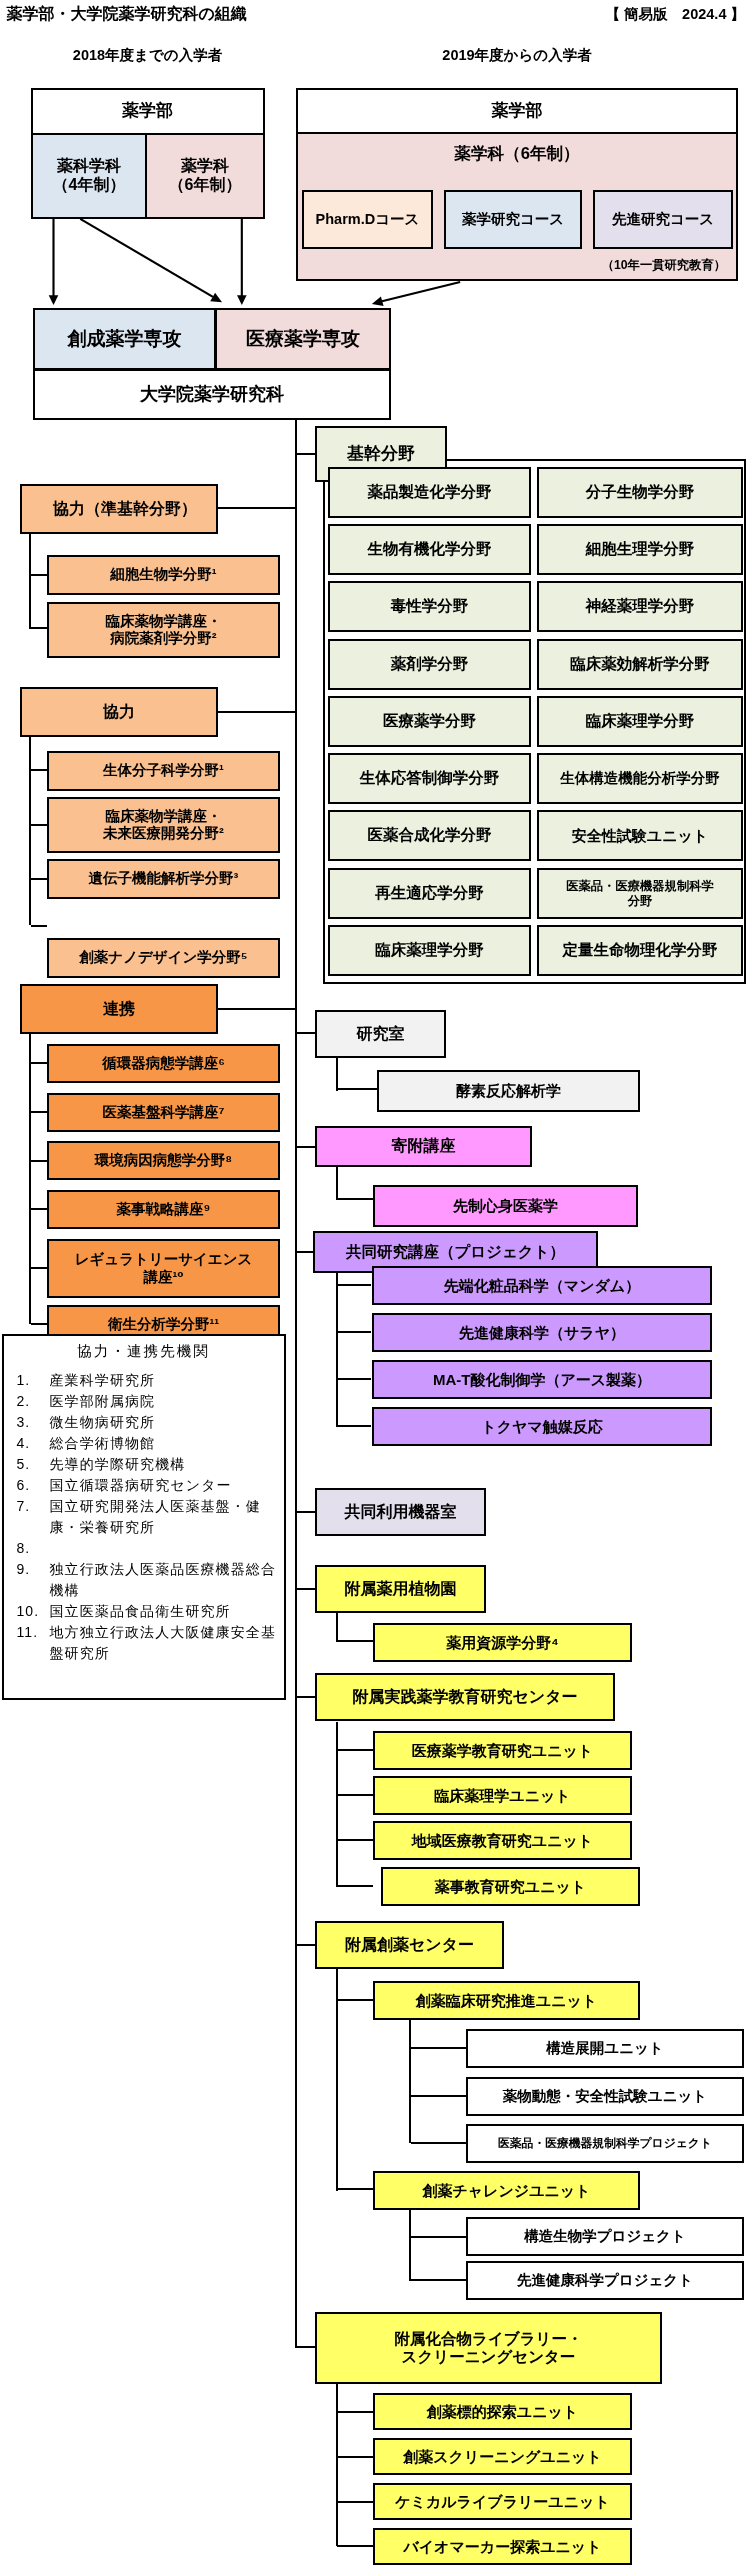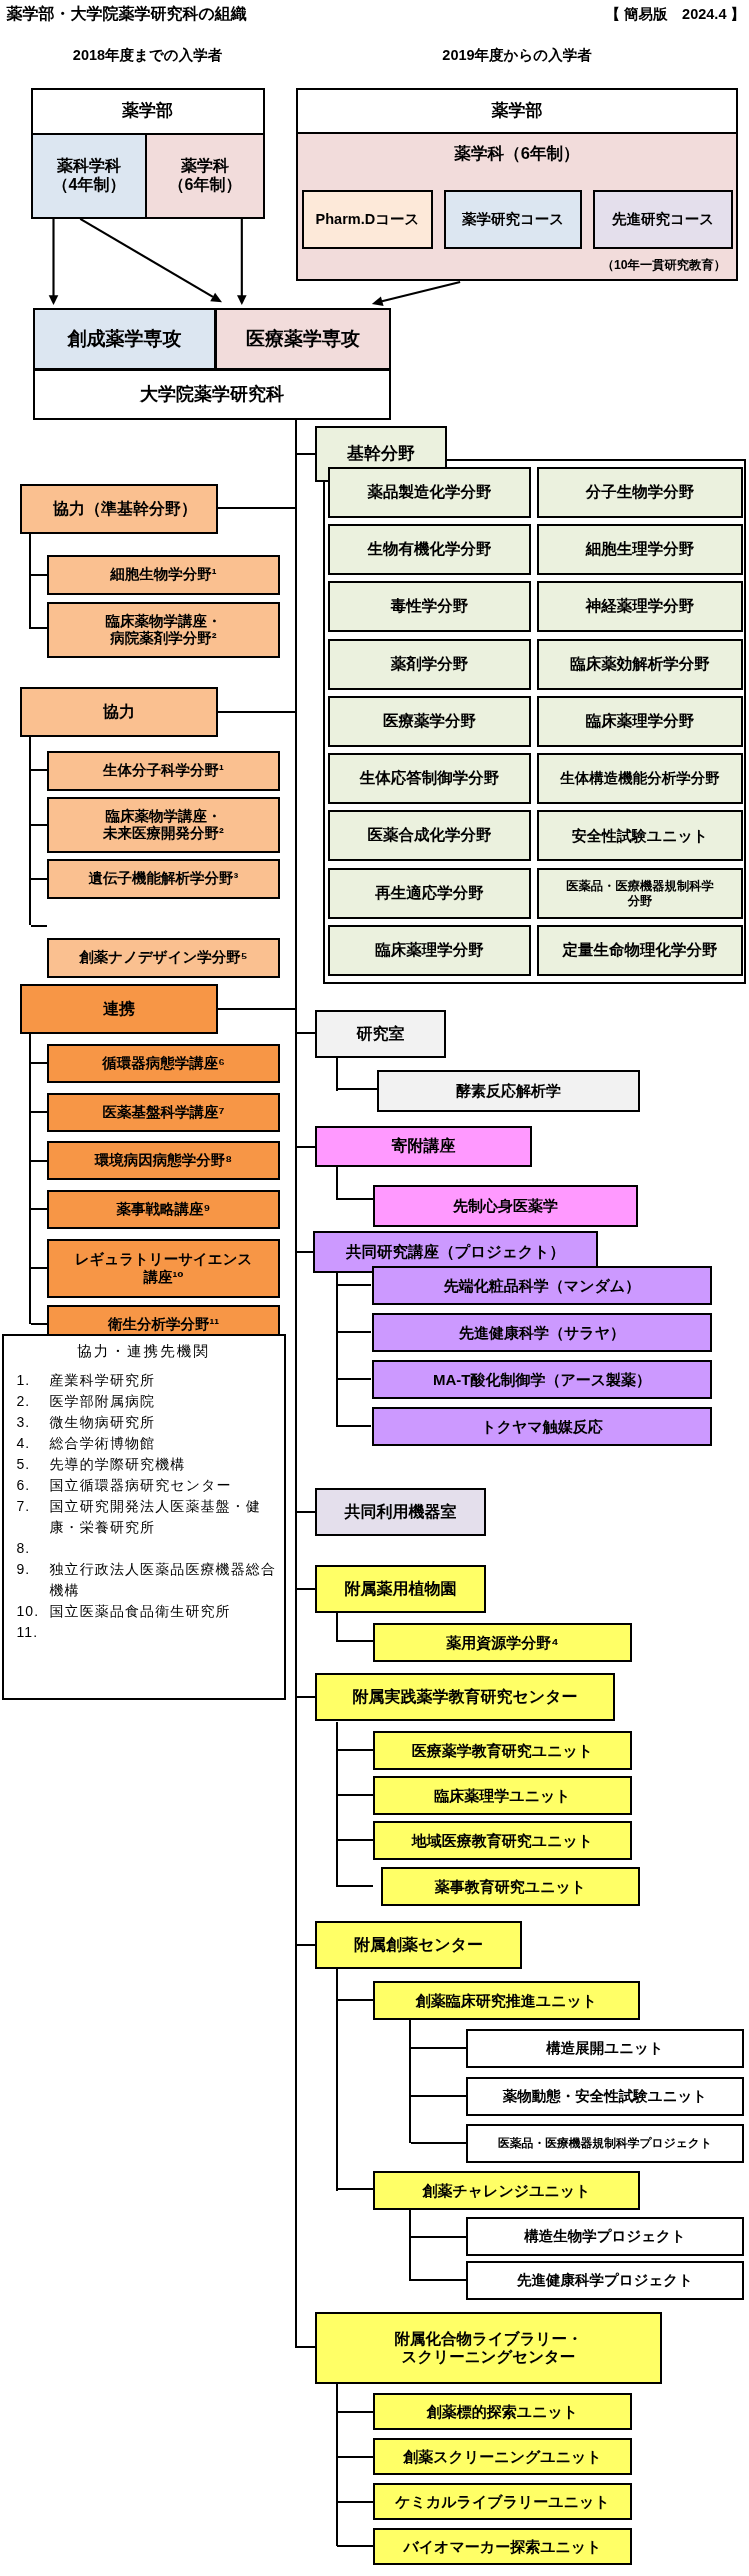--- a/index.html
+++ b/index.html
@@ -162,20 +162,21 @@
   <div class="prow">
       <span class="pno">9.</span>
       <span class="pname">独立行政法人医薬品医療機器総合機構</span>
     </div>
   <div class="prow">
       <span class="pno">10.</span>
       <span class="pname">国立医薬品食品衛生研究所</span>
     </div>
   <div class="prow">
       <span class="pno">11.</span>
+      <span class="pname">地方独立行政法人大阪健康安全基盤研究所</span>
     </div>
 </div>
 
 <div class="ln" style="left:297px;top:1032px;width:18px;height:2.1px;"></div>
 <div class="box" style="left:315px;top:1010px;width:131px;height:48px;font-size:16px;background:#F2F2F2;">研究室</div>
 <div class="ln" style="left:336px;top:1058px;width:2.1px;height:33px;"></div>
 <div class="ln" style="left:337px;top:1088px;width:40px;height:2.1px;"></div>
 <div class="box" style="left:377px;top:1070px;width:263px;height:42px;font-size:15px;background:#F2F2F2;">酵素反応解析学</div>
 
 <div class="ln" style="left:297px;top:1146px;width:18px;height:2.1px;"></div>
@@ -211,21 +212,21 @@
 <div class="ln" style="left:337px;top:1749px;width:36px;height:2.1px;"></div>
 <div class="box" style="left:373px;top:1731px;width:259px;height:39px;font-size:15px;background:#FFFF66;">医療薬学教育研究ユニット</div>
 <div class="ln" style="left:337px;top:1794px;width:36px;height:2.1px;"></div>
 <div class="box" style="left:373px;top:1776px;width:259px;height:39px;font-size:15px;background:#FFFF66;">臨床薬理学ユニット</div>
 <div class="ln" style="left:337px;top:1839px;width:36px;height:2.1px;"></div>
 <div class="box" style="left:373px;top:1821px;width:259px;height:39px;font-size:15px;background:#FFFF66;">地域医療教育研究ユニット</div>
 <div class="ln" style="left:337px;top:1885px;width:36px;height:2.1px;"></div>
 <div class="box" style="left:373px;top:1867px;width:259px;height:39px;font-size:15px;background:#FFFF66;margin-left:8px;">薬事教育研究ユニット</div>
 
 <div class="ln" style="left:297px;top:1944px;width:18px;height:2.1px;"></div>
-<div class="box" style="left:315px;top:1921px;width:207px;height:48px;font-size:16px;background:#FFFF66;">附属創薬センター</div>
+<div class="box" style="left:315px;top:1921px;width:189px;height:48px;font-size:16px;background:#FFFF66;">附属創薬センター</div>
 <div class="ln" style="left:336px;top:1969px;width:2.1px;height:222px;"></div>
 
 <div class="ln" style="left:338px;top:1999px;width:35px;height:2.1px;"></div>
 <div class="box" style="left:373px;top:1981px;width:267px;height:39px;font-size:15px;background:#FFFF66;">創薬臨床研究推進ユニット</div>
 <div class="ln" style="left:409px;top:2019px;width:2.1px;height:124px;"></div>
 <div class="ln" style="left:411px;top:2047px;width:55px;height:2.1px;"></div>
 <div class="box" style="left:466px;top:2029px;width:278px;height:39px;font-size:14.5px;">構造展開ユニット</div>
 <div class="ln" style="left:411px;top:2095px;width:55px;height:2.1px;"></div>
 <div class="box" style="left:466px;top:2077px;width:278px;height:39px;font-size:14.5px;">薬物動態・安全性試験ユニット</div>
 <div class="ln" style="left:411px;top:2142px;width:55px;height:2.1px;"></div>

